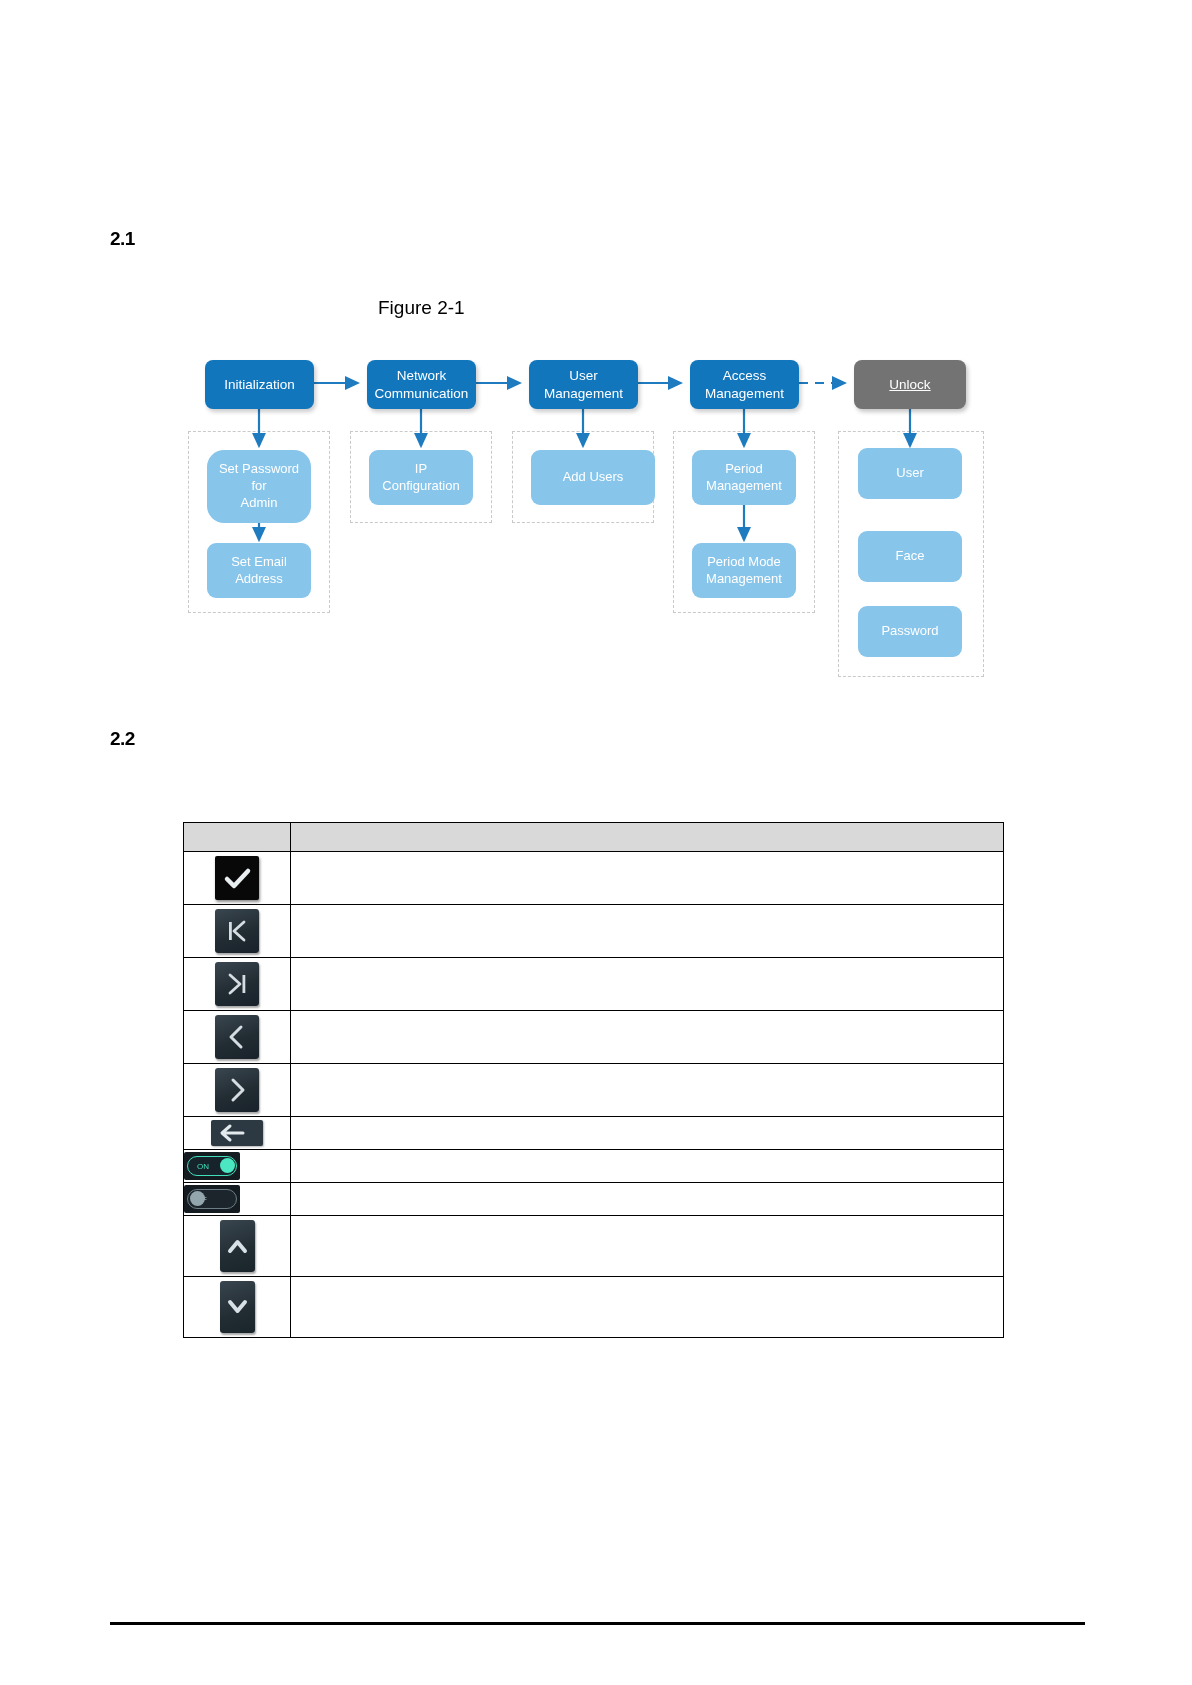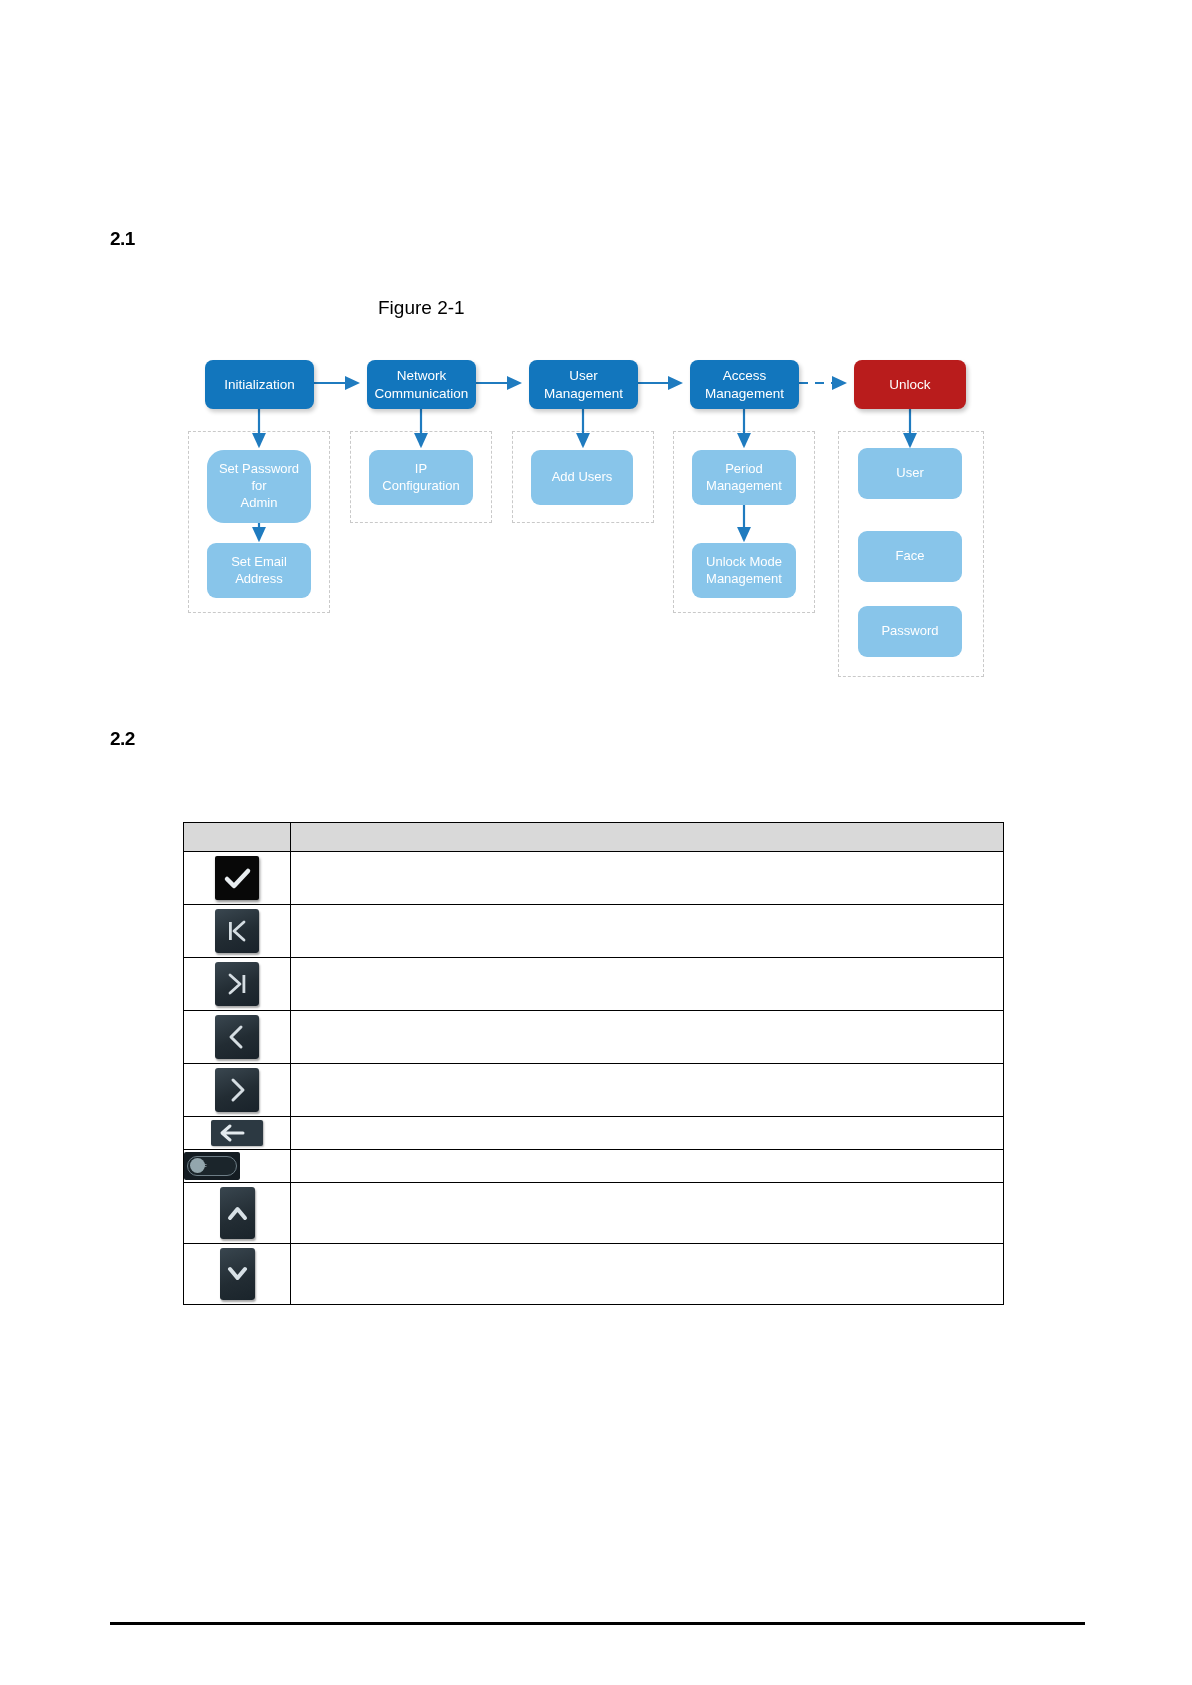--- a/index.html
+++ b/index.html
@@ -59,22 +59,23 @@
     font-size: 13.5px;
     line-height: 1.3;
     box-sizing: border-box;
     padding: 2px 6px;
   }
   .fc-box.primary {
     background: #1276bd;
     box-shadow: 2px 3px 4px rgba(0,0,0,0.20);
   }
   .fc-box.dark {
-    background: #b91c1c;
+    background: #737373;
     box-shadow: 2px 3px 4px rgba(0,0,0,0.22);
+    text-decoration: underline;
   }
   .fc-box.light {
     background: #88c5ea;
     border-radius: 9px;
     font-size: 13px;
   }
   .fc-group {
     position: absolute;
     border: 1px dashed #c9c9c9;
     box-sizing: border-box;
@@ -254,26 +255,26 @@
   <div class="fc-box dark" style="left:854px; top:344px; width:112px; height:49px;">Unlock</div>
 
   <div class="fc-box light" style="left:207px; top:434px; width:104px; height:73px; white-space:pre-line;border-radius:17px;">Set Password for
 Admin</div>
 
   <div class="fc-box light" style="left:207px; top:527px; width:104px; height:55px; white-space:pre-line;">Set Email
 Address</div>
 
   <div class="fc-box light" style="left:369px; top:434px; width:104px; height:55px;">IP Configuration</div>
 
-  <div class="fc-box light" style="left:531px; top:434px; width:102px; height:55px;">Add Users</div>
+  <div class="fc-box light" style="left:531px; top:434px; width:124px; height:55px;">Add Users</div>
 
   <div class="fc-box light" style="left:692px; top:434px; width:104px; height:55px; white-space:pre-line;">Period
 Management</div>
 
-  <div class="fc-box light" style="left:692px; top:527px; width:104px; height:55px; white-space:pre-line;">Unlock Mode
+  <div class="fc-box light" style="left:692px; top:527px; width:104px; height:55px; white-space:pre-line;">Period Mode
 Management</div>
 
   <div class="fc-box light" style="left:858px; top:432px; width:104px; height:51px;">User</div>
 
   <div class="fc-box light" style="left:858px; top:515px; width:104px; height:51px;">Face</div>
 
   <div class="fc-box light" style="left:858px; top:590px; width:104px; height:51px;">Password</div>
 </div>
 
 <div class="sec-heading" id="heading-22">
@@ -355,20 +356,31 @@
       <td class="icon-cell" style="padding:3px 0;">
         <span class="dev-icon icon-wide">
           <svg width="52" height="26" viewBox="0 0 52 26">
             <path d="M32 13 L12 13 M19 6 L11 13 L19 20" fill="none" stroke="#e3eaee" stroke-width="3" stroke-linecap="round" stroke-linejoin="round"></path>
           </svg>
         </span>
       </td>
       <td class="desc-cell" style="height:26px;"></td>
     </tr>
 
+    <tr>
+      <td class="icon-cell" style="padding:2px 0;">
+        <span class="dev-icon icon-toggle-box">
+          <span class="toggle-pill on">
+            <span>ON</span>
+            <span class="toggle-knob"></span>
+          </span>
+        </span>
+      </td>
+      <td class="desc-cell" style="height:24px;"></td>
+    </tr>
 
     <tr>
       <td class="icon-cell" style="padding:2px 0;">
         <span class="dev-icon icon-toggle-box">
           <span class="toggle-pill off">
             <span>OFF</span>
             <span class="toggle-knob"></span>
           </span>
         </span>
       </td>

